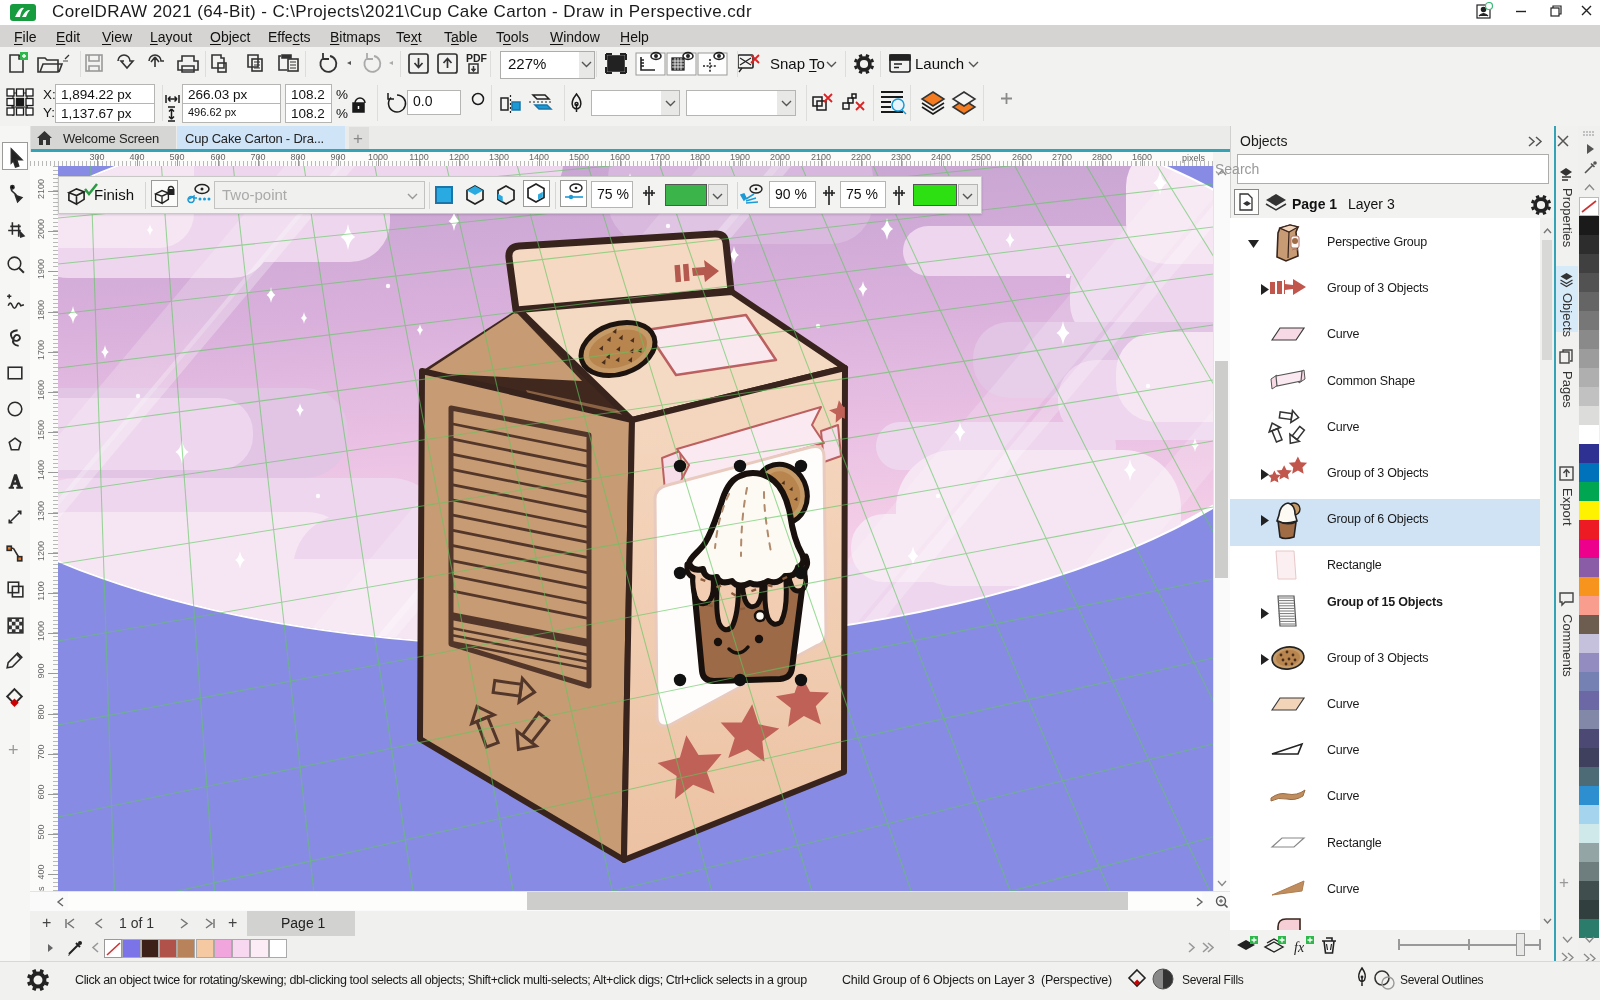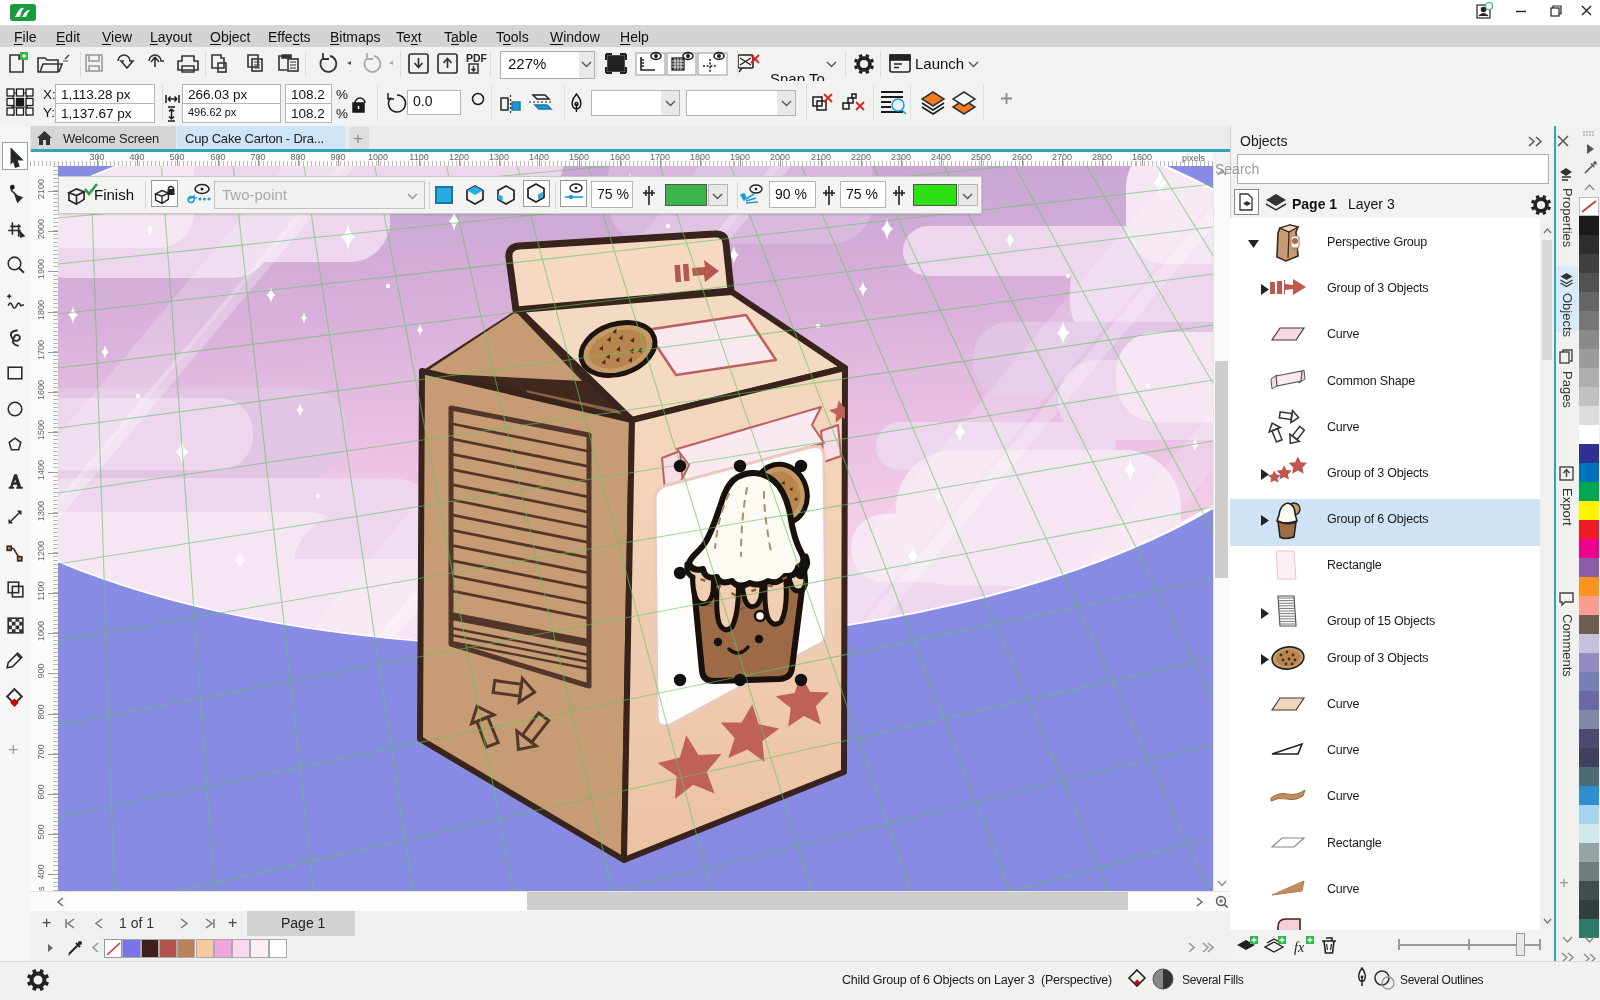--- a/index.html
+++ b/index.html
@@ -4,20 +4,21 @@
 body{font-family:"Liberation Sans",sans-serif;-webkit-font-smoothing:antialiased;}
 #app{position:relative;width:1600px;height:1000px;overflow:hidden;background:#f2f2f1;font-family:"Liberation Sans",sans-serif;}
 u{text-decoration-thickness:1px;text-underline-offset:2px;}
 </style></head><body>
 <div id="app">
 <div style="position:absolute;left:0;top:0;width:1600px;height:25px;background:#fff;"></div>
     <svg style="position:absolute;left:10px;top:4px" width="26" height="17" viewBox="0 0 26 17">
 <rect x="0" y="0" width="26" height="17" rx="3" fill="#169b3e"></rect>
 <path d="M5,13 Q10,2 14,4 Q11,7 10,13 Z M12,13 Q16,5 20,6 Q17,9 16,13 Z" fill="#fff"></path>
     </svg>
+    <div style="position:absolute;left:52px;top:2px;font-size:17px;letter-spacing:0.4px;color:#1a1a1a;">CorelDRAW 2021 (64-Bit) - C:\Projects\2021\Cup Cake Carton - Draw in Perspective.cdr</div>
     <svg style="position:absolute;left:1474px;top:2px" width="120" height="18" viewBox="0 0 120 18">
 <g stroke="#222" fill="none" stroke-width="1.2">
 <rect x="3" y="3" width="13" height="13"></rect>
         <circle cx="9.5" cy="7.5" r="2.2" fill="#222"></circle>
         <path d="M5,14 Q9.5,9 14,14" fill="#222"></path>
 <circle cx="15" cy="4" r="3.5" fill="#fff" stroke="#3cb878"></circle>
 <path d="M42,9.5 h10" stroke-width="1.4"></path>
 <rect x="77" y="6" width="8" height="8"></rect>
         <path d="M79,6 v-2 h8 v8 h-2"></path>
 <path d="M108,4 l9,9 M117,4 l-9,9" stroke-width="1.4"></path>
@@ -113,21 +114,21 @@
           <ellipse cx="119" cy="9" rx="5" ry="3.4"></ellipse>
           <circle cx="119" cy="9" r="1.2" fill="#222"></circle>
         </g>
 <g transform="translate(138,6)">
           <rect x="0" y="2" width="15" height="13" rx="1"></rect>
           <path d="M4,15 l-3,4 M2,5 l11,7 m0,-7 l-11,7" stroke-width="1.3"></path>
           <path d="M13,2 l8,8 m0,-8 l-8,8" stroke="#d22" stroke-width="1.8"></path>
         </g>
 </g>
     </svg>
-    <div style="position:absolute;left:770px;top:55px;font-size:15px;color:#111;margin-top:15px;">Snap <u>T</u>o</div>
+    <div style="position:absolute;left:770px;top:55px;font-size:15px;color:#111;">Snap <u>T</u>o</div>
     <svg style="position:absolute;left:826px;top:61px" width="11" height="7">
       <path d="M1,1 l4.5,4.5 L10,1" fill="none" stroke="#555" stroke-width="1.4"></path>
     </svg>
     <svg style="position:absolute;left:850px;top:51px" width="140" height="28" viewBox="0 0 140 28">
 <g transform="translate(3,2)">
         <circle cx="11" cy="11" r="5.9" fill="none" stroke="#222" stroke-width="3.6"></circle>
         <line x1="17.7" y1="13.8" x2="20.4" y2="14.9" stroke="#222" stroke-width="3.4"></line>
         <line x1="13.8" y1="17.7" x2="14.9" y2="20.4" stroke="#222" stroke-width="3.4"></line>
         <line x1="8.2" y1="17.7" x2="7.1" y2="20.4" stroke="#222" stroke-width="3.4"></line>
         <line x1="4.3" y1="13.8" x2="1.6" y2="14.9" stroke="#222" stroke-width="3.4"></line>
@@ -219,21 +220,21 @@
           <path d="M0,11 l11,7 11,-7 M0,15 l11,7 11,-7" fill="none"></path>
         </g>
 <g transform="translate(953,11)">
           <path d="M11,8 l11,7 -11,7 -11,-7 z" fill="#f47b20" stroke="#333"></path>
           <path d="M11,0 l11,7 -11,7 -11,-7 z" fill="#f6f6f4" stroke="#333"></path>
         </g>
 </g>
 <path d="M1001,17.5 h11 M1006.5,12 v11" stroke="#8a8a88" stroke-width="1.8"></path>
 </svg>
     <div style="position:absolute;left:55px;top:84px;width:100px;height:20px;background:#fff;border:1px solid #b5b5b3;box-sizing:border-box;"></div>
-    <div style="position:absolute;left:61px;top:87px;font-size:13.5px;color:#111;">1,113.28 px</div>
+    <div style="position:absolute;left:61px;top:87px;font-size:13.5px;color:#111;">1,894.22 px</div>
     <div style="position:absolute;left:55px;top:103px;width:100px;height:20px;background:#fff;border:1px solid #b5b5b3;box-sizing:border-box;"></div>
     <div style="position:absolute;left:61px;top:106px;font-size:13.5px;color:#111;">1,137.67 px</div>
     <div style="position:absolute;left:182px;top:84px;width:99px;height:20px;background:#fff;border:1px solid #b5b5b3;box-sizing:border-box;"></div>
     <div style="position:absolute;left:188px;top:87px;font-size:13.5px;color:#111;">266.03 px</div>
     <div style="position:absolute;left:182px;top:103px;width:99px;height:20px;background:#fff;border:1px solid #b5b5b3;box-sizing:border-box;"></div>
     <div style="position:absolute;left:188px;top:106px;font-size:11px;color:#111;">496.62 px</div>
     <div style="position:absolute;left:285px;top:84px;width:47px;height:20px;background:#fff;border:1px solid #b5b5b3;box-sizing:border-box;"></div>
     <div style="position:absolute;left:291px;top:87px;font-size:13.5px;color:#111;">108.2</div>
     <div style="position:absolute;left:285px;top:103px;width:47px;height:20px;background:#fff;border:1px solid #b5b5b3;box-sizing:border-box;"></div>
     <div style="position:absolute;left:291px;top:106px;font-size:13.5px;color:#111;">108.2</div>
@@ -972,21 +973,21 @@
         <path d="M10.2,11.2 h16" stroke="#777" stroke-width="1"></path>
         <path d="M10.3,13.8 h16" stroke="#777" stroke-width="1"></path>
         <path d="M10.4,16.4 h16" stroke="#777" stroke-width="1"></path>
         <path d="M10.5,19.0 h16" stroke="#777" stroke-width="1"></path>
         <path d="M10.6,21.6 h16" stroke="#777" stroke-width="1"></path>
         <path d="M10.7,24.2 h16" stroke="#777" stroke-width="1"></path>
         <path d="M10.8,26.8 h16" stroke="#777" stroke-width="1"></path>
         <path d="M10.9,29.400000000000002 h16" stroke="#777" stroke-width="1"></path>
         <path d="M11.0,32.0 h16" stroke="#777" stroke-width="1"></path>
       </svg></div>
-    <div style="position:absolute;left:1327px;top:614px;font-size:12.5px;letter-spacing:-0.2px;color:#1a1a1a;">Group of 15 Objects</div>
+    <div style="position:absolute;left:1327px;top:595px;font-size:12.5px;letter-spacing:-0.2px;color:#1a1a1a;font-weight:bold;">Group of 15 Objects</div>
     <svg style="position:absolute;left:1259px;top:652.8000000000001px" width="10" height="13">
       <path d="M2,1 v11 l8,-5.5 z" fill="#222"></path>
     </svg>
     <div style="position:absolute;left:1268px;top:637.8000000000001px;width:40px;height:42px;"><svg width="40" height="42" viewBox="0 0 40 42">
         <ellipse cx="20" cy="20" rx="16" ry="11" fill="#c69a66" stroke="#222" stroke-width="1.6" transform="rotate(-8 20 20)"></ellipse>
         <ellipse cx="20" cy="20" rx="12" ry="8" fill="#b8854f" transform="rotate(-8 20 20)"></ellipse>
         <circle cx="13" cy="17" r="1.4" fill="#4a2e1d"></circle>
         <circle cx="19" cy="14" r="1.4" fill="#4a2e1d"></circle>
         <circle cx="25" cy="17" r="1.4" fill="#4a2e1d"></circle>
         <circle cx="15" cy="22" r="1.4" fill="#4a2e1d"></circle>
@@ -1177,20 +1178,21 @@
         <line x1="13.8" y1="17.7" x2="14.9" y2="20.4" stroke="#222" stroke-width="3.4"></line>
         <line x1="8.2" y1="17.7" x2="7.1" y2="20.4" stroke="#222" stroke-width="3.4"></line>
         <line x1="4.3" y1="13.8" x2="1.6" y2="14.9" stroke="#222" stroke-width="3.4"></line>
         <line x1="4.3" y1="8.2" x2="1.6" y2="7.1" stroke="#222" stroke-width="3.4"></line>
         <line x1="8.2" y1="4.3" x2="7.1" y2="1.6" stroke="#222" stroke-width="3.4"></line>
         <line x1="13.8" y1="4.3" x2="14.9" y2="1.6" stroke="#222" stroke-width="3.4"></line>
         <line x1="17.7" y1="8.2" x2="20.4" y2="7.1" stroke="#222" stroke-width="3.4"></line>
         <circle cx="11" cy="11" r="2.6" fill="#f1f1ef"></circle>
       </g>
     </svg>
+    <div style="position:absolute;left:75px;top:973px;font-size:12.5px;letter-spacing:-0.4px;color:#1a1a1a;">Click an object twice for rotating/skewing; dbl-clicking tool selects all objects; Shift+click multi-selects; Alt+click digs; Ctrl+click selects in a group</div>
     <div style="position:absolute;left:842px;top:973px;font-size:12.5px;letter-spacing:-0.2px;color:#1a1a1a;">Child Group of 6 Objects on Layer 3&nbsp;&nbsp;(Perspective)</div>
     <svg style="position:absolute;left:1126px;top:968px" width="24" height="22">
       <path d="M11,2 l8,8 -8,8 -8,-8 z" fill="none" stroke="#222" stroke-width="1.6"></path>
       <path d="M11,10 l5,5 -5,5 -5,-5 z" fill="#c00" stroke="none" transform="scale(0.6) translate(7.5,9)"></path>
     </svg>
     <svg style="position:absolute;left:1150px;top:966px" width="28" height="26">
       <circle cx="13" cy="13" r="10" fill="#888"></circle>
       <path d="M13,3 a10,10 0 0 1 0,20 z" fill="#333"></path>
       <circle cx="13" cy="13" r="10" fill="none" stroke="#555" stroke-width="1"></circle>
     </svg>

